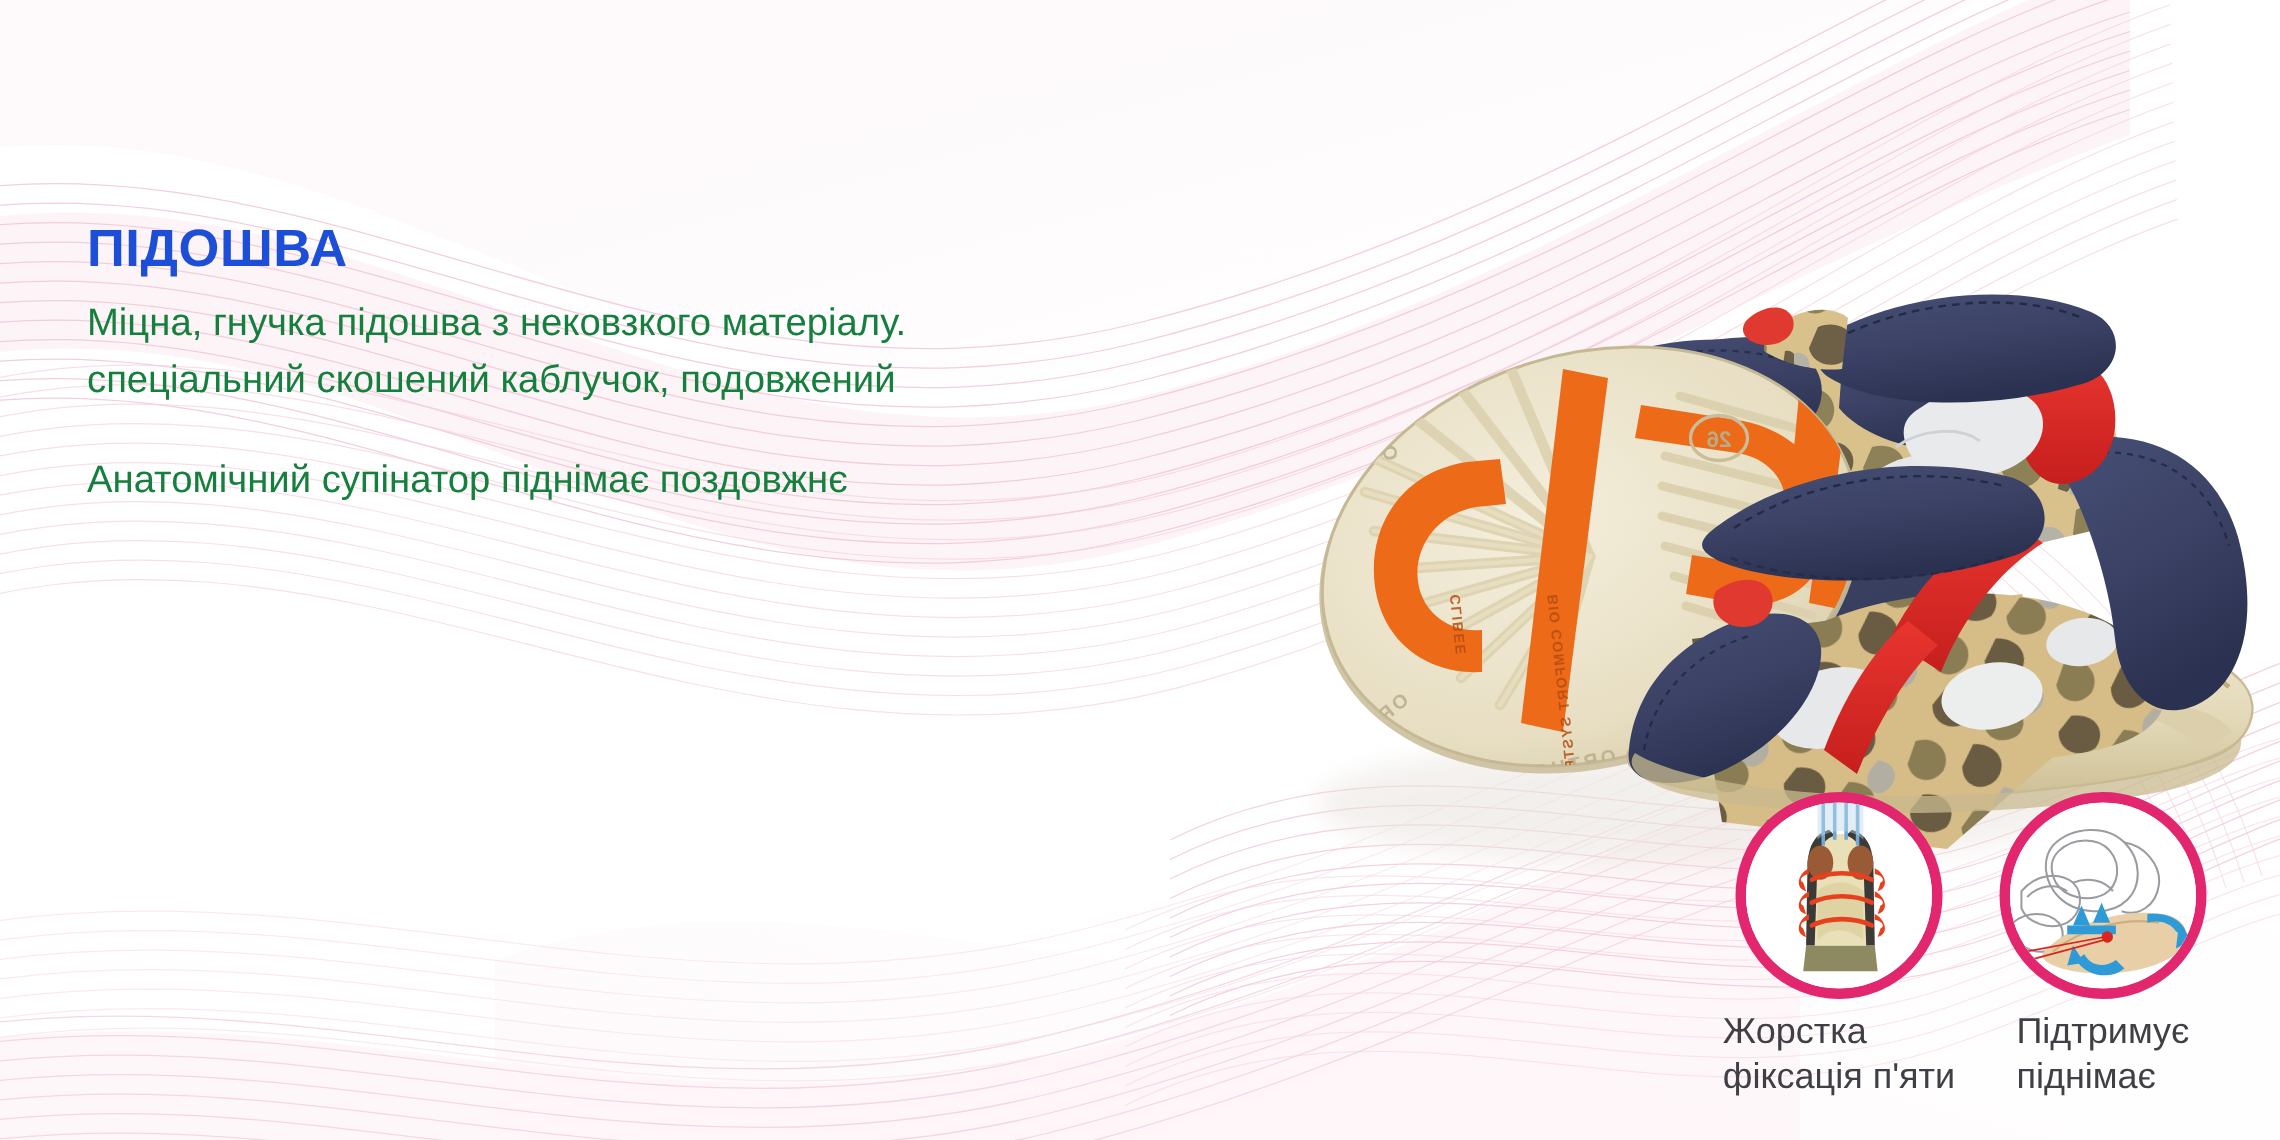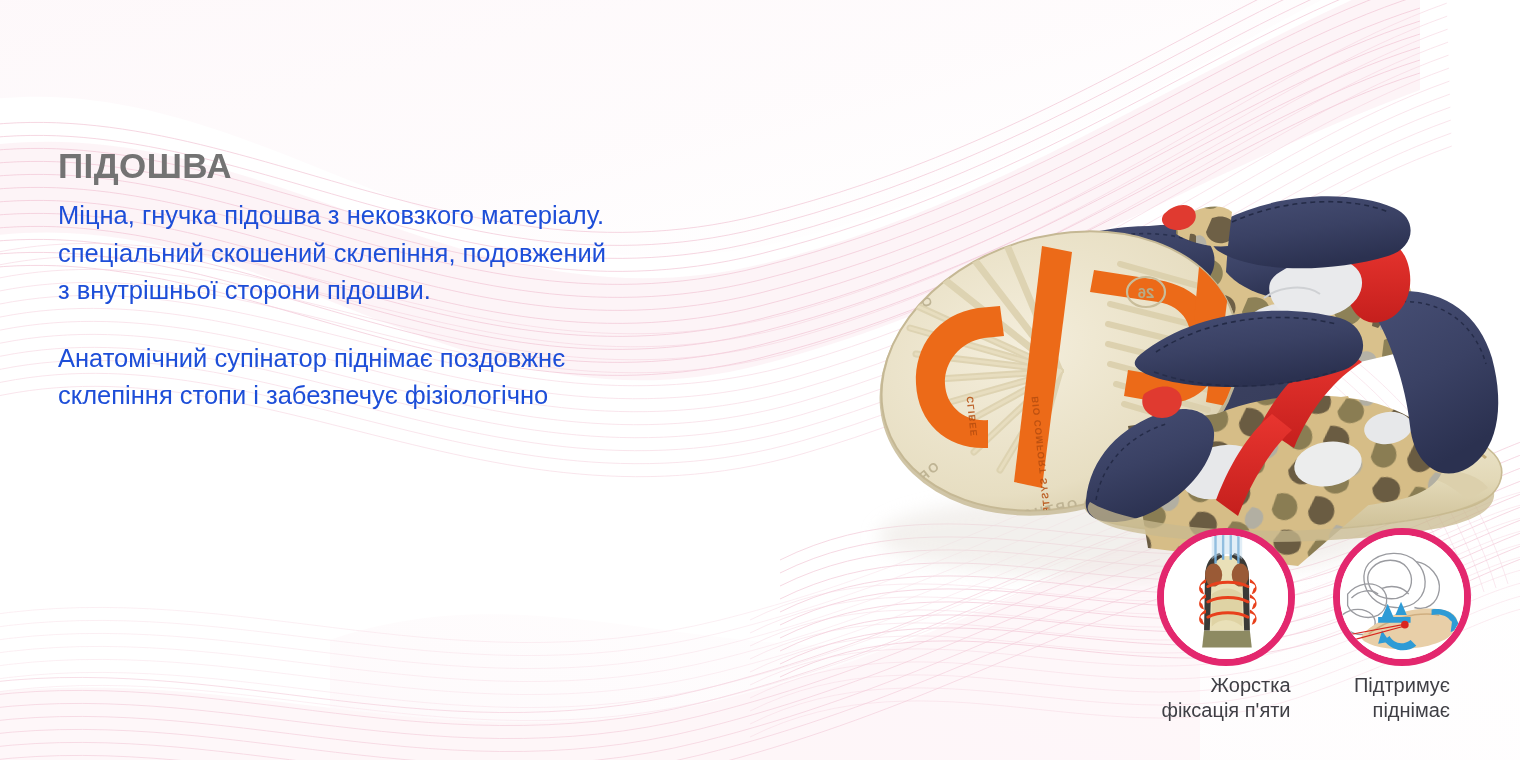--- a/index.html
+++ b/index.html
@@ -36,30 +36,30 @@
   }
   .block { margin-bottom: 30px; }
   .block:last-child { margin-bottom: 0; }
 
   .sec-title {
     font-family: "Liberation Sans", sans-serif;
     font-weight: 700;
     font-size: 35px;
     line-height: 1.12;
     letter-spacing: 0.4px;
-    color: #737373;
+    color: #1d4ed8;
     margin: 0 0 12px 0;
     white-space: nowrap;
   }
   .sec-body {
     font-family: "Liberation Sans", sans-serif;
     font-weight: 300;
     font-size: 25.5px;
     line-height: 1.47;
-    color: #1d4ed8;
+    color: #15803d;
     margin: 0;
   }
   .sec-body .ln { display: block; white-space: nowrap; }
 
   
   #product {
     position: absolute;
     left: 828px;
     top: 96px;
     width: 700px;
@@ -89,24 +89,24 @@
     background: #ffffff;
     overflow: hidden;
     position: relative;
     box-sizing: border-box;
   }
   .badge-ring svg { display: block; width: 100%; height: 100%; }
   .badge-cap {
     margin-top: 7px;
     font-family: "Liberation Sans", sans-serif;
     font-weight: 400;
-    font-size: 20px;
+    font-size: 24px;
     line-height: 1.26;
     color: #3f3f45;
-    text-align: right;
+    text-align: left;
     white-space: pre-line;
   }
 </style>
 </head>
 <body>
 
 <div id="stage">
 
   <svg id="bg-waves" viewBox="0 0 1520 760" preserveAspectRatio="none">
     <defs>
@@ -197,29 +197,27 @@
       </g>
     </g>
   </svg>
 
   <div class="text-col">
 
     <div class="block">
       <h2 class="sec-title">ПІДОШВА</h2>
       <p class="sec-body">
         <span class="ln">Міцна, гнучка підошва з нековзкого матеріалу.</span>
-        <span class="ln">спеціальний скошений склепіння, подовжений</span>
-        <span class="ln">з внутрішньої сторони підошви.</span>
+        <span class="ln">спеціальний скошений каблучок, подовжений</span>
       </p>
     </div>
 
     <div class="block">
       <p class="sec-body">
         <span class="ln">Анатомічний супінатор піднімає поздовжнє</span>
-        <span class="ln">склепіння стопи і забезпечує фізіологічно</span>
       </p>
     </div>
 
   </div>
 
   <svg id="product" viewBox="0 0 700 520">
     <defs>
       <radialGradient id="soleG" cx="0.42" cy="0.38" r="0.75">
         <stop offset="0%" stop-color="#f4eedc"></stop>
         <stop offset="70%" stop-color="#e7dec2"></stop>

